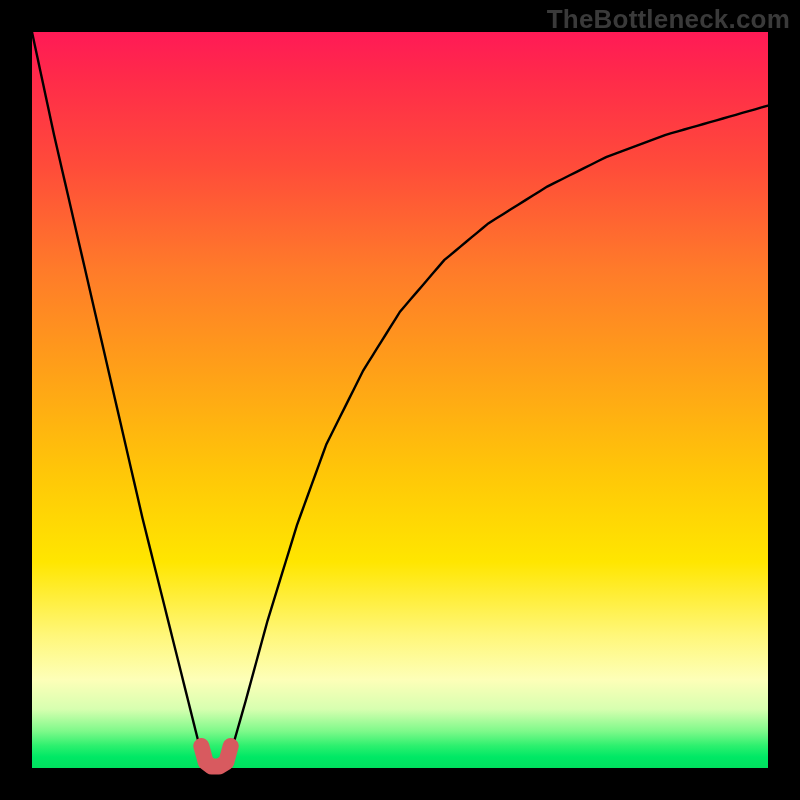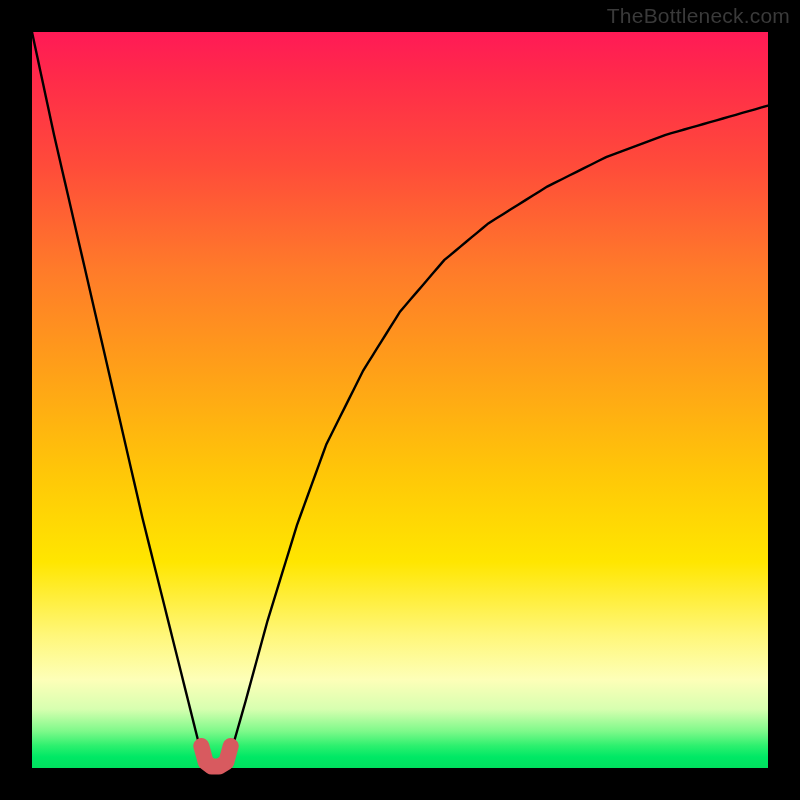--- a/index.html
+++ b/index.html
@@ -40,22 +40,22 @@
       #2cf06e 97%,
       #00e865 98.5%,
       #00e05e 100%
     );
   }
   .watermark {
     position: absolute;
     top: 4px;
     right: 10px;
     color: #3a3a3a;
-    font-size: 21px;
-    font-weight: 400;
+    font-size: 26px;
+    font-weight: 700;
     letter-spacing: 0.2px;
     user-select: none;
   }
   svg.curve {
     position: absolute;
     left: 0; top: 0;
     width: 736px;
     height: 736px;
     overflow: visible;
   }

